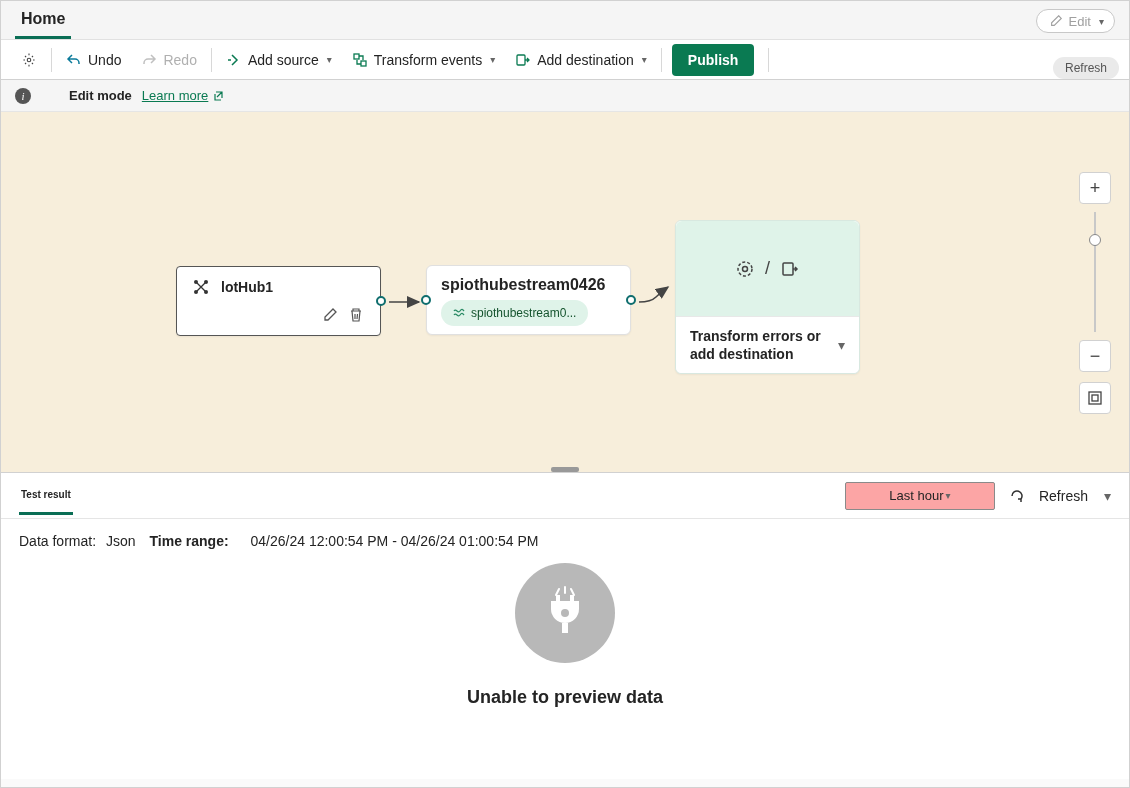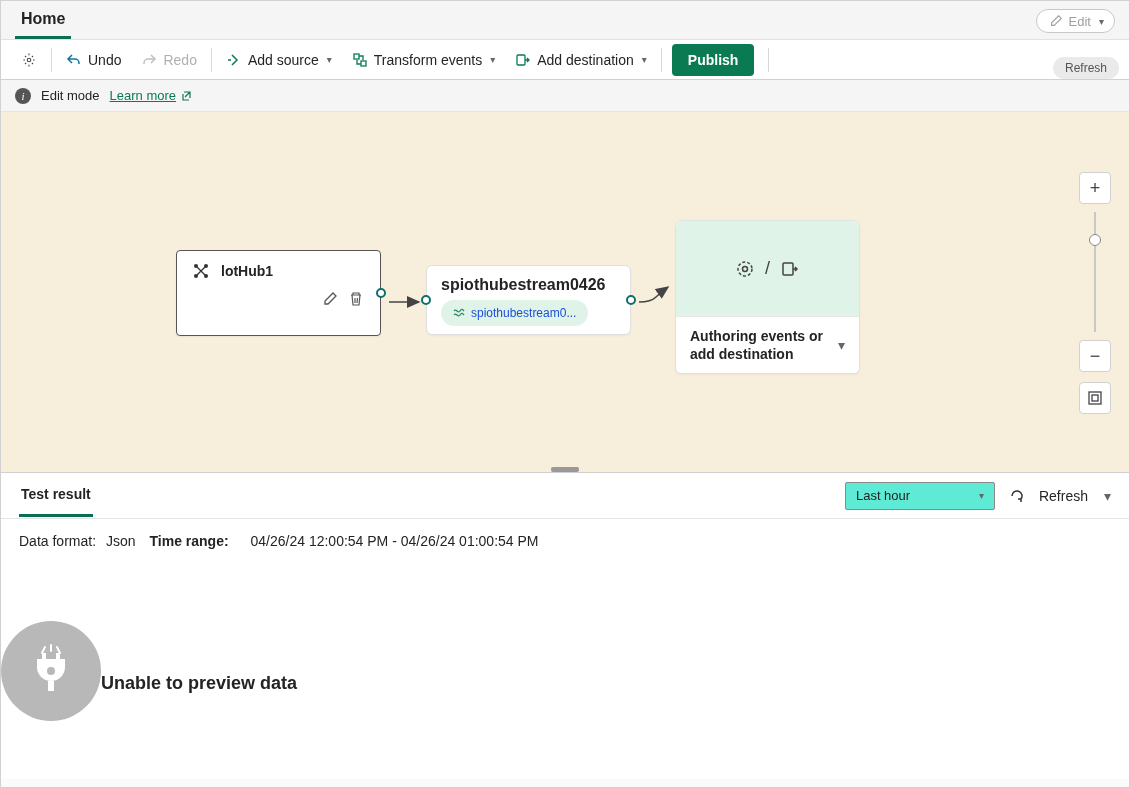--- a/index.html
+++ b/index.html
@@ -29,62 +29,62 @@
   .tb-btn{display:flex;align-items:center;gap:6px;padding:0 10px;height:100%;font-size:14px;color:var(--text);cursor:pointer;background:transparent;border:none;}
   .tb-btn.disabled{color:#b0b0b0;cursor:default;}
   .tb-sep{width:1px;height:24px;background:#d8d8d8;margin:0 4px;}
   .tb-icon{display:inline-flex;width:16px;height:16px;align-items:center;justify-content:center;}
   .chev{font-size:10px;color:#666;margin-left:2px;}
   .publish-btn{height:32px;background:#0a7a52;color:#fff;border:none;border-radius:4px;padding:0 16px;font-size:14px;font-weight:600;cursor:pointer;margin-left:6px;}
   .preview-pill{height:22px;border-radius:11px;background:#eaeaea;color:#555;font-size:12px;padding:0 12px;display:flex;align-items:center;cursor:pointer;}
   
   .infobar{height:32px;background:var(--bg);display:flex;align-items:center;padding:0 14px;gap:10px;font-size:13px;border-bottom:1px solid #e5e5e5;}
   .info-ic{width:16px;height:16px;border-radius:50%;background:#555;color:#fff;font-size:11px;display:flex;align-items:center;justify-content:center;font-style:italic;font-family:Georgia,serif;}
-  .infobar b{font-weight:400;}
+  .infobar b{font-weight:700;margin-left:28px;}
   .infobar .muted{color:var(--muted);}
   .infobar a{color:var(--link);text-decoration:underline;cursor:pointer;display:inline-flex;align-items:center;gap:4px;}
   
   .canvas{position:relative;height:360px;background:var(--canvas);overflow:hidden;}
   .canvas-grip{position:absolute;bottom:0;left:50%;transform:translateX(-50%);width:28px;height:5px;background:#999;border-radius:2px;}
   
   .node{position:absolute;background:#fff;border:1px solid #c0c0c0;border-radius:6px;box-shadow:0 1px 2px rgba(0,0,0,0.05);}
   .node.selected{border:1.5px solid #555;border-radius:4px;}
-  .node-a{left:175px;top:138px;width:205px;height:86px;}
+  .node-a{left:175px;top:154px;width:205px;height:70px;}
   .node-a .hdr{display:flex;align-items:center;gap:10px;padding:10px 14px;font-size:14px;font-weight:600;}
   .node-a .acts{display:flex;gap:10px;justify-content:flex-end;padding:0 16px 8px;}
   .node-a .acts span{cursor:pointer;color:#555;}
   .port{position:absolute;width:10px;height:10px;border:2px solid var(--teal);background:#fff;border-radius:50%;}
   .node-b{left:425px;top:153px;width:205px;height:70px;border-color:#e0e0e0;}
   .node-b .title{font-size:16px;font-weight:600;padding:10px 14px 6px;}
-  .chip{margin:0 14px 12px;background:var(--mint);color:#1d4ed8;height:26px;border-radius:13px;display:inline-flex;align-items:center;gap:6px;padding:0 12px;font-size:12px;max-width:150px;overflow:hidden;white-space:nowrap;}
+  .chip{margin:0 14px 12px;background:var(--mint);color:#14532d;height:26px;border-radius:13px;display:inline-flex;align-items:center;gap:6px;padding:0 12px;font-size:12px;max-width:150px;overflow:hidden;white-space:nowrap;}
   .node-c{left:674px;top:108px;width:185px;}
   .node-c .top{height:95px;background:var(--mint);display:flex;align-items:center;justify-content:center;gap:10px;font-size:18px;color:#444;border-radius:6px 6px 0 0;}
   .node-c .bot{background:#fff;padding:10px 14px;display:flex;align-items:center;justify-content:space-between;border-radius:0 0 6px 6px;border-top:1px solid #e8e8e8;}
   .node-c .bot .lbl{font-size:14px;font-weight:600;line-height:1.3;}
   
   .flow-svg{position:absolute;left:0;top:0;width:100%;height:100%;pointer-events:none;}
   
   .zoom{position:absolute;right:18px;top:60px;width:32px;display:flex;flex-direction:column;align-items:center;}
   .zbtn{width:32px;height:32px;background:#fff;border:1px solid var(--border);border-radius:4px;display:flex;align-items:center;justify-content:center;font-size:18px;color:#444;cursor:pointer;margin-bottom:0;}
   .ztrack{width:2px;height:120px;background:#c8c8c8;margin:8px 0;position:relative;}
   .zthumb{position:absolute;left:50%;top:22px;transform:translateX(-50%);width:12px;height:12px;border-radius:50%;background:#fff;border:1.5px solid #888;}
   .zbtn.fit{margin-top:10px;}
   
   .bottom{background:#fff;border-top:1px solid var(--border);height:307px;display:flex;flex-direction:column;}
   .btabs{height:46px;display:flex;align-items:center;padding:0 18px;gap:28px;border-bottom:1px solid #e5e5e5;justify-content:space-between;}
   .btabs-left{display:flex;gap:28px;align-items:center;height:100%;}
-  .btab{font-size:14px;padding:12px 2px;cursor:pointer;color:#444;border-bottom:3px solid transparent;font-weight:400;}
+  .btab{font-size:10px;padding:12px 2px;cursor:pointer;color:#444;border-bottom:3px solid transparent;font-weight:400;}
   .btab.active{font-weight:600;color:var(--text);border-bottom-color:var(--dark-green);}
   .btabs-right{display:flex;align-items:center;gap:14px;}
-  .dd{height:28px;border:1px solid #8a8a8a;border-radius:2px;background:#5eead4;display:flex;align-items:center;justify-content:space-between;padding:0 10px;min-width:150px;font-size:13px;cursor:pointer;}
+  .dd{height:28px;border:1px solid #8a8a8a;border-radius:2px;background:#fca5a5;display:flex;align-items:center;justify-content:center;padding:0 10px;min-width:150px;font-size:13px;cursor:pointer;}
   .refresh{display:flex;align-items:center;gap:14px;font-size:14px;cursor:pointer;color:var(--text);}
   .meta{padding:14px 18px;display:flex;gap:14px;font-size:14px;}
   .meta .lbl{color:var(--text);}
   .meta b{font-weight:600;}
-  .empty{flex:1;display:flex;align-items:center;justify-content:flex-start;padding-top:0;}
+  .empty{flex:1;display:flex;flex-direction:column;align-items:center;justify-content:flex-start;padding-top:0;}
   .plug{width:100px;height:100px;border-radius:50%;background:#b8b8b8;display:flex;align-items:center;justify-content:center;margin-top:0;}
   .empty h3{margin:24px 0 0;font-size:18px;font-weight:600;color:#242424;}
   svg{display:block;}
 </style>
 </head>
 <body>
 
 <div class="app">
 
   <div class="menubar">
@@ -239,21 +239,21 @@
         </span>
         <span style="color:#444;">/</span>
         <span>
           <svg width="20" height="20" viewBox="0 0 20 20">
               <rect x="3" y="4" width="10" height="12" rx="1" fill="none" stroke="#444" stroke-width="1.5"></rect>
               <path d="M13 10h4m-2-2l2 2-2 2" fill="none" stroke="#444" stroke-width="1.5"></path>
             </svg>
         </span>
       </div>
       <div class="bot">
-        <span class="lbl">Authoring events or add destination</span>
+        <span class="lbl">Transform errors or add destination</span>
         <span class="chev" style="font-size:14px;">▾</span>
       </div>
     </div>
 
     <div class="zoom">
       <div class="zbtn">+</div>
       <div class="ztrack">
           <div class="zthumb"></div>
         </div>
       <div class="zbtn">−</div>

